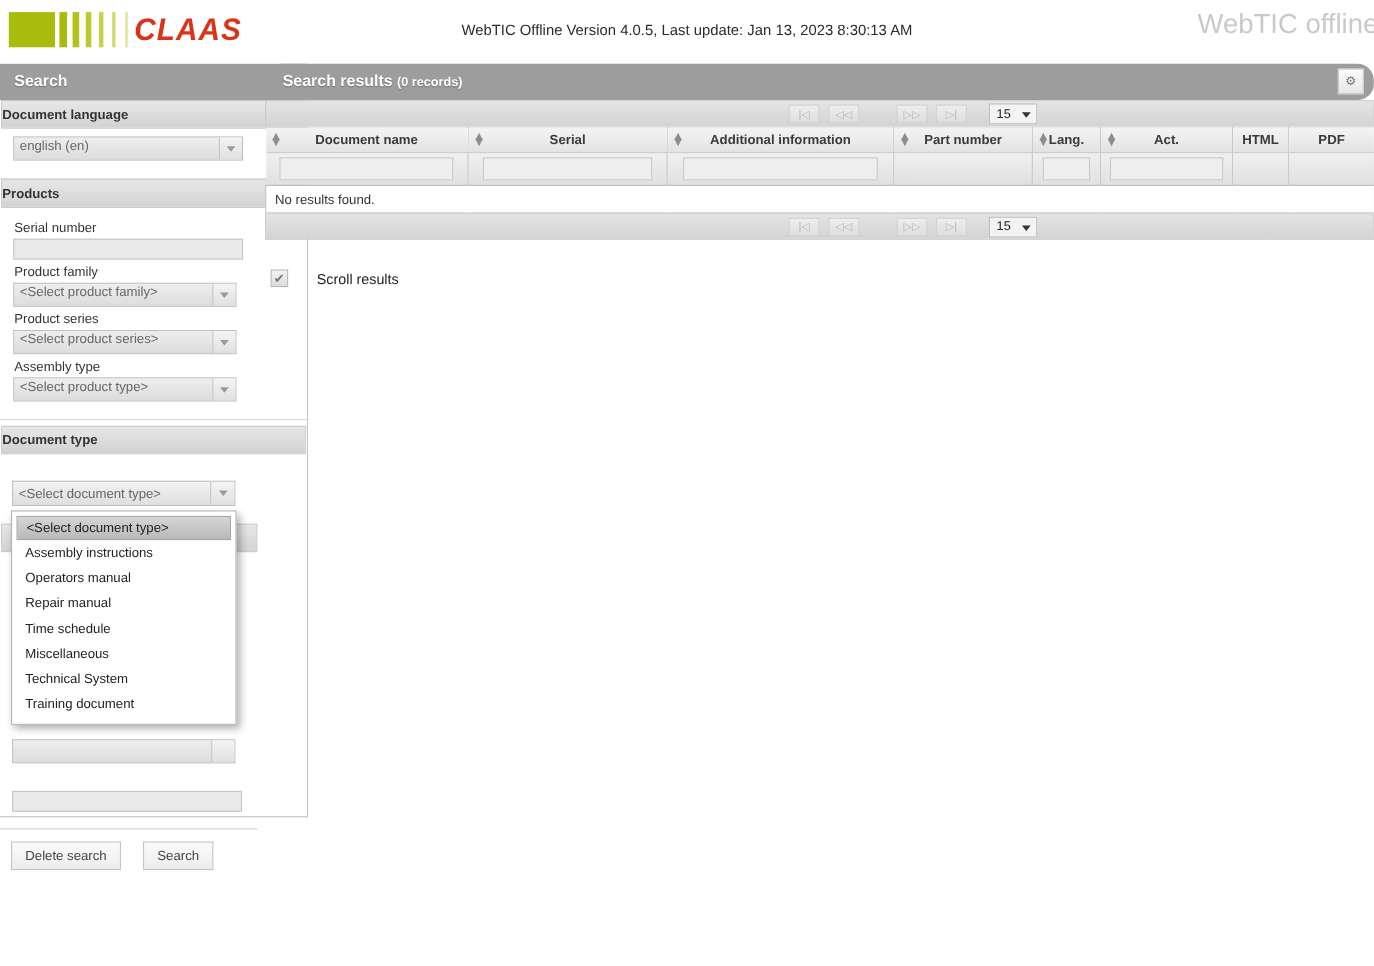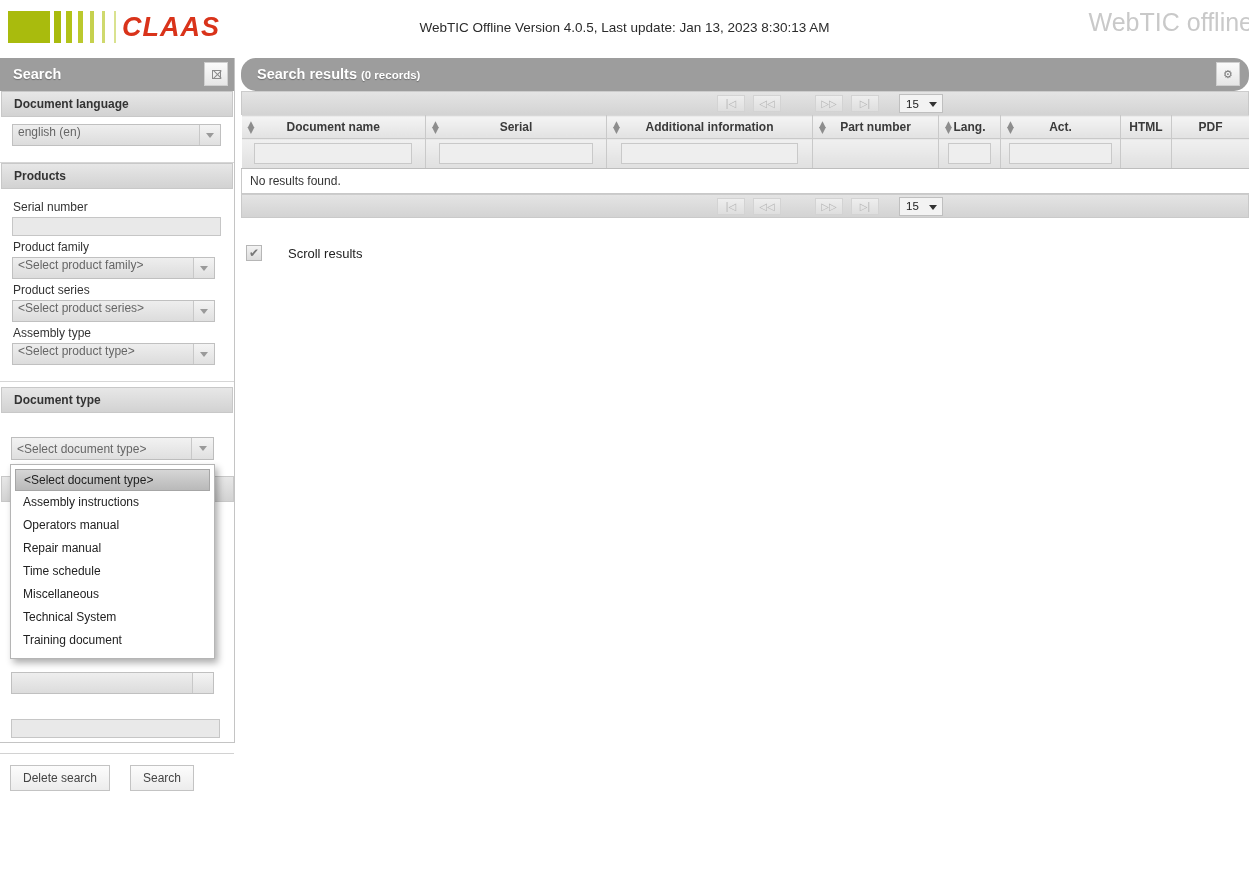--- a/index.html
+++ b/index.html
@@ -47,21 +47,21 @@
   }
   #header-center span { display: inline-block; text-align: right; }
   #header-right {
     position: absolute; right: -4px; top: 8px;
     font-size: 25px; color: #c9c9c9;
     white-space: nowrap;
   }
 
   
   #search-panel {
-    position: absolute; left: 0; top: 58px; width: 235px; height: 685px;
+    position: absolute; left: 0; top: 58px; width: 280px; height: 685px;
     background: #ffffff;
     border-right: 1px solid #c4c4c4;
     border-bottom: 1px solid #c4c4c4;
   }
   #search-title-bar {
     position: relative; height: 33px;
     background: #9d9d9d;
     color: #ffffff;
   }
   #search-title {
@@ -86,21 +86,21 @@
     width: 11px; height: 1px; background: #8b8b8b;
     transform: rotate(45deg);
   }
   .mini-square:after { transform: rotate(-45deg); }
 
   .section-head {
     margin: 0 1px; height: 26px;
     background: linear-gradient(#e7e7e7,#d2d2d2);
     border: 1px solid #c8c8c8;
     font-weight: bold; font-size: 12px; color: #333;
-    line-height: 24px; padding-left: 12px;
+    line-height: 24px; padding-left: 0;
   }
   .section-body { padding: 7px 12px 10px 12px; }
   .field-label { font-size: 12px; color: #333; padding: 4px 0 3px 1px; }
 
   .txt-input {
     width: 209px; height: 19px;
     background: #e9e9e9;
     border: 1px solid #c6c6c6;
     font-size: 12px; color: #555;
     padding: 0 4px;

